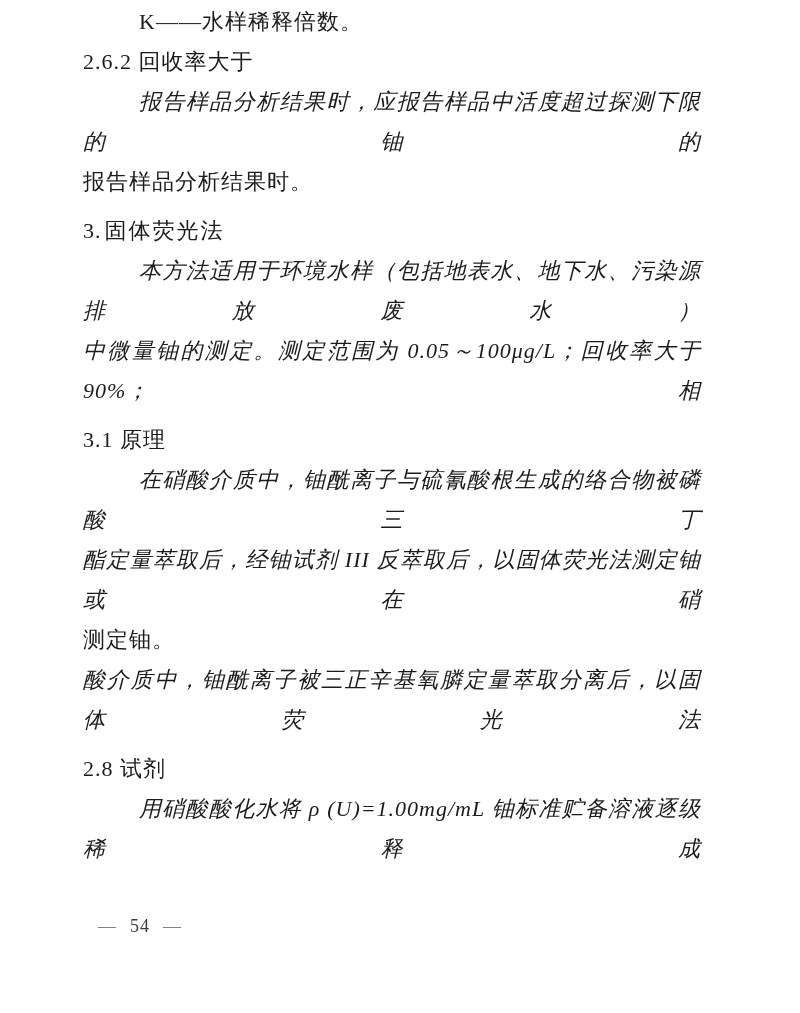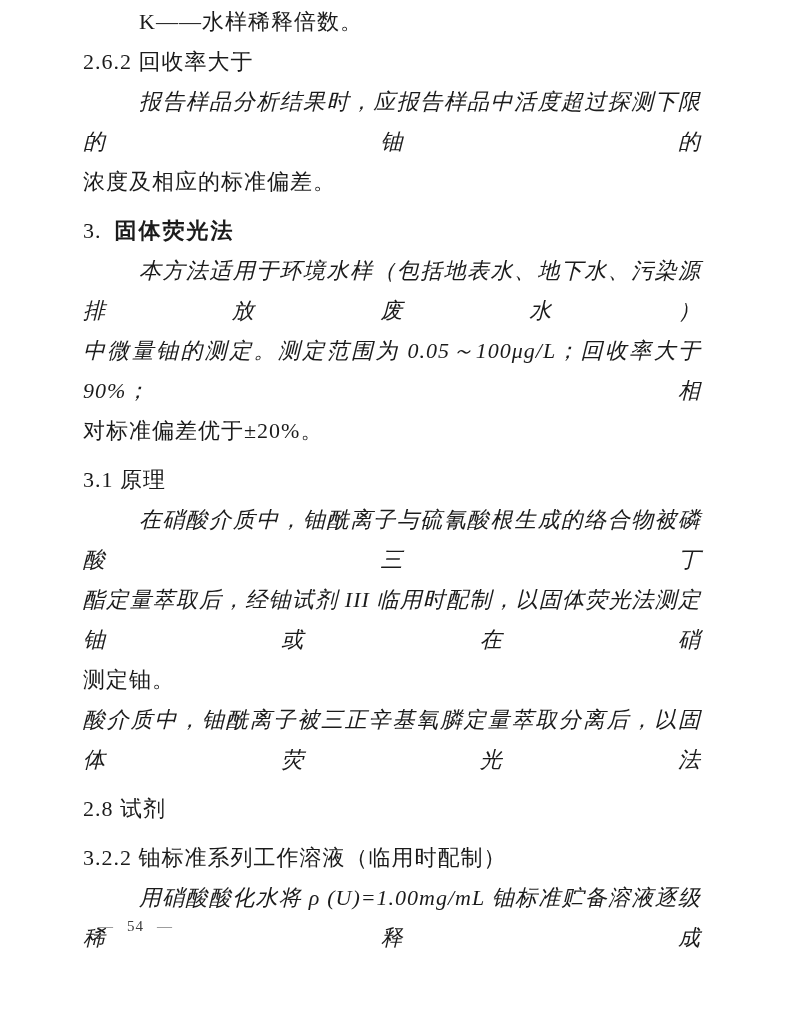--- a/index.html
+++ b/index.html
@@ -33,65 +33,63 @@
   
   .j {
     text-align: justify;
     text-align-last: justify;
     font-style: italic;
   }
   
   .sect { margin-top: 9px; }
   .h3 .hnum { letter-spacing: 1px; }
   .h3 .htitle {
-    font-weight: bold;
-    margin-left: 13px;
+    font-weight: normal;
+    margin-left: 3px;
     letter-spacing: 2px;
     text-align: right;
   }
   .footer {
     position: absolute;
     left: 98px;
     top: 912px;
-    font-size: 15px;
+    font-size: 18px;
     line-height: 28px;
     letter-spacing: 1px;
     text-align: center;
   }
   .fdash { color: #7d7d7d; }
   .fnum  { color: #3d3d3d; margin: 0 13px; }
 </style>
 </head>
 <body>
 
 <div class="page">
   <div class="content">
 
     <div class="line ind">K——水样稀释倍数。</div>
     <div class="line">2.6.2 回收率大于</div>
     <div class="line ind j">报告样品分析结果时，应报告样品中活度超过探测下限的铀的</div>
-    <div class="line">浓度及相应的标准偏差。</div>
+    <div class="line">报告样品分析结果时。</div>
 
     <div class="line sect h3">
       <span class="hnum">3.</span><span class="htitle">固体荧光法</span>
     </div>
 
     <div class="line ind j">本方法适用于环境水样（包括地表水、地下水、污染源排放废水）</div>
     <div class="line j">中微量铀的测定。测定范围为 0.05～100μg/L；回收率大于 90%；相</div>
-    <div class="line">对标准偏差优于±20%。</div>
 
     <div class="line sect">3.1 原理</div>
     <div class="line ind j">在硝酸介质中，铀酰离子与硫氰酸根生成的络合物被磷酸三丁</div>
-    <div class="line j">酯定量萃取后，经铀试剂 III 临用时配制，以固体荧光法测定铀或在硝</div>
+    <div class="line j">酯定量萃取后，经铀试剂 III 反萃取后，以固体荧光法测定铀或在硝</div>
     <div class="line">测定铀。</div>
     <div class="line j">酸介质中，铀酰离子被三正辛基氧膦定量萃取分离后，以固体荧光法</div>
 
     <div class="line sect">2.8 试剂</div>
 
-    <div class="line sect">3.2.2 铀标准系列工作溶液（临用时配制）</div>
     <div class="line ind j">用硝酸酸化水将 ρ (U)=1.00mg/mL 铀标准贮备溶液逐级稀释成</div>
 
   </div>
 
   <div class="footer">
     <span class="fdash">—</span><span class="fnum">54</span><span class="fdash">—</span>
   </div>
 </div>
 
 </body></html>

